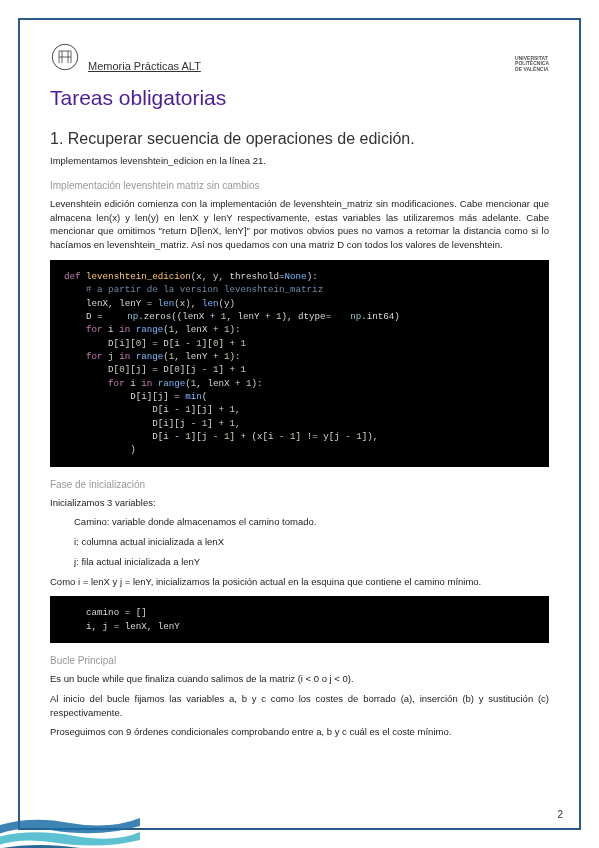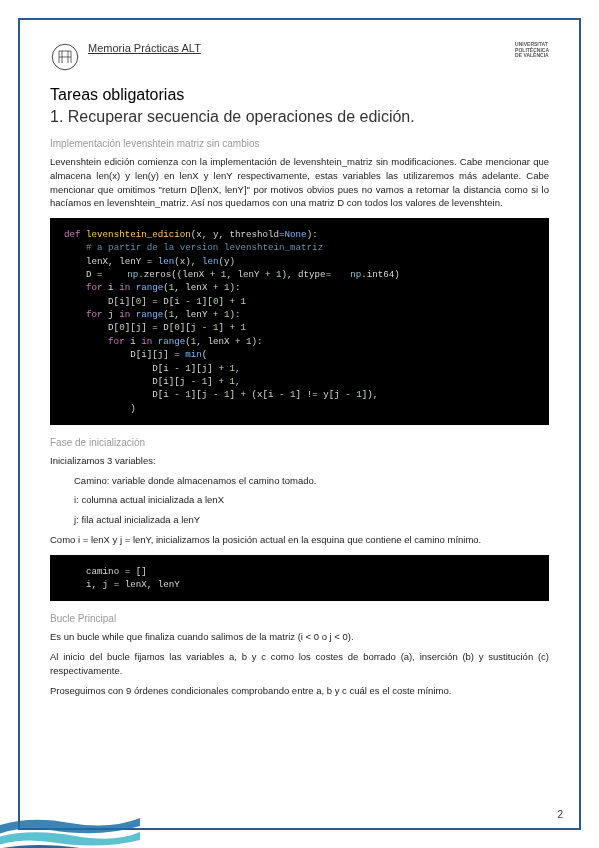--- a/index.html
+++ b/index.html
@@ -12,45 +12,45 @@
     overflow: hidden;
   }
   .page {
     position: absolute;
     top: 18px; left: 18px; right: 18px; bottom: 18px;
     border: 2px solid #2a5a8a;
     padding: 22px 30px 18px 30px;
   }
   .header {
     display: flex;
-    align-items: flex-start;
+    align-items: flex-end;
     margin-bottom: 14px;
   }
   .logo {
     width: 30px; height: 30px;
     margin-right: 8px;
   }
   .doc-title {
     font-size: 11px;
     text-decoration: underline;
     color: #333;
     flex: 1;
   }
   .uni-logo {
     font-size: 5px;
     line-height: 1.1;
     color: #555;
     text-align: left;
     font-weight: bold;
   }
   h1.main {
-    font-size: 16px;
-    color: #000000;
+    font-size: 21px;
+    color: #4c1d95;
     font-weight: normal;
-    margin-bottom: 4px;
+    margin-bottom: 20px;
   }
   h2.section {
     font-size: 16px;
     color: #333;
     font-weight: normal;
     margin-bottom: 6px;
   }
   h3.sub {
     font-size: 10px;
     color: #999;
@@ -113,20 +113,21 @@
     </svg>
     <span class="doc-title">Memoria Prácticas ALT</span>
     <div class="uni-logo" style="white-space:pre">UNIVERSITAT
 POLITÈCNICA
 DE VALÈNCIA</div>
   </div>
 
   <h1 class="main">Tareas obligatorias</h1>
 
   <h2 class="section">1. Recuperar secuencia de operaciones de edición.</h2>
+  <p class="body">Implementamos levenshtein_edicion en la línea 21.</p>
 
   <h3 class="sub">Implementación levenshtein matriz sin cambios</h3>
   <p class="body">Levenshtein edición comienza con la implementación de levenshtein_matriz sin modificaciones. Cabe mencionar que almacena len(x) y len(y) en lenX y lenY respectivamente, estas variables las utilizaremos más adelante. Cabe mencionar que omitimos "return D[lenX, lenY]" por motivos obvios pues no vamos a retornar la distancia como si lo hacíamos en levenshtein_matriz. Así nos quedamos con una matriz D con todos los valores de levenshtein.</p>
 
   <div class="codeblock"><span class="kw">def</span> <span class="fn">levenshtein_edicion</span><span class="op">(</span><span class="var">x</span>, <span class="var">y</span>, <span class="var">threshold</span>=<span class="bi">None</span><span class="op">):</span>
     <span class="cmt"># a partir de la version levenshtein_matriz</span>
     <span class="var">lenX, lenY = </span><span class="bi">len</span>(<span class="var">x</span>), <span class="bi">len</span>(<span class="var">y</span>)
     <span class="var">D = </span><span class="ns">np</span><span class="var">.zeros((lenX + </span><span class="num">1</span><span class="var">, lenY + </span><span class="num">1</span><span class="var">), </span><span class="var">dtype</span><span class="op">=</span><span class="ns">np</span><span class="var">.int64)</span>
     <span class="kw">for</span><span class="var"> i </span><span class="kw">in</span> <span class="bi">range</span><span class="op">(</span><span class="num">1</span><span class="var">, lenX + </span><span class="num">1</span><span class="op">):</span>
         <span class="var">D[i][</span><span class="num">0</span><span class="var">] = D[i - </span><span class="num">1</span><span class="var">][</span><span class="num">0</span><span class="var">] + </span><span class="num">1</span>

